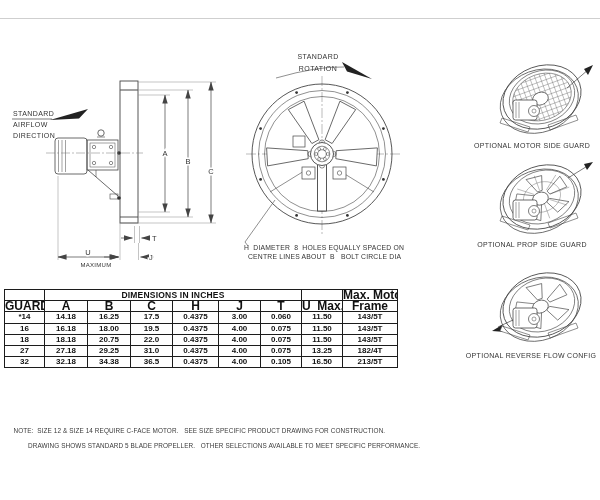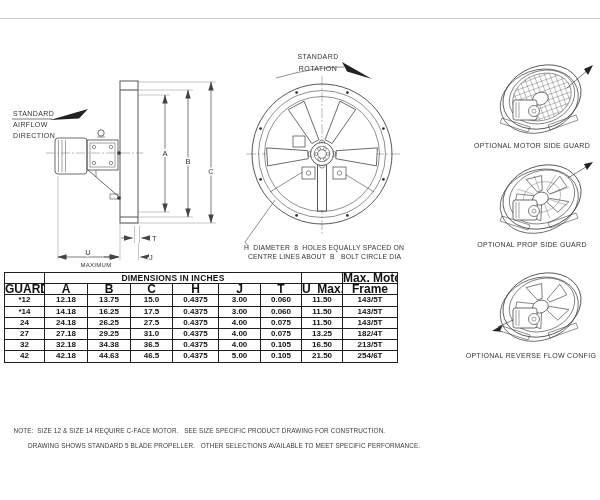--- a/index.html
+++ b/index.html
@@ -4,21 +4,21 @@
 <style>
   html,body{margin:0;padding:0;background:#fff;}
   #sheet{position:relative;width:600px;height:500px;background:#fff;overflow:hidden;
          font-family:"Liberation Sans",sans-serif;color:#111;}
   .abs{position:absolute;}
   svg text{font-family:"Liberation Sans",sans-serif;fill:#333;}
   .cadlbl{font-size:7px;letter-spacing:.4px;}
   .dimlbl{font-size:7.5px;paint-order:stroke;stroke:#fff;stroke-width:3px;fill:#333;}
   .fanlabel{position:absolute;font-size:7px;letter-spacing:.3px;color:#333;
             text-align:center;white-space:pre;}
-  table#dims{position:absolute;left:4px;top:272px;width:393px;border-collapse:collapse;
+  table#dims{position:absolute;left:4px;top:289px;width:393px;border-collapse:collapse;
              table-layout:fixed;background:#fff;}
   table#dims th,table#dims td{border:1px solid #1c1c1c;font-size:8px;font-weight:bold;
              text-align:center;padding:0;height:10.2px;line-height:10px;color:#111;
              overflow:hidden;white-space:pre;}
   table#dims thead th{font-size:12px;}
   table#dims th.title{font-size:8.5px;letter-spacing:.2px;}
   #tablenotes{position:absolute;left:6px;top:419px;font-size:6.4px;line-height:7.6px;
               color:#3a3a3a;letter-spacing:.1px;white-space:pre;}
   #tablenotes .l2{padding-left:22px;display:block;}
   .topline{position:absolute;left:0;top:18px;width:600px;height:1px;background:#cfcfcf;}
@@ -312,84 +312,73 @@
         <th>C</th>
         <th>H</th>
         <th>J</th>
         <th>T</th>
         <th>U  Max.</th>
         <th>Frame</th>
       </tr>
     </thead>
     <tbody>
         <tr>
-          <td>*12</td>
-          <td>12.18</td>
-          <td>13.75</td>
-          <td>15.0</td>
+          <td>*14</td>
+          <td>14.18</td>
+          <td>16.25</td>
+          <td>17.5</td>
           <td>0.4375</td>
           <td>3.00</td>
           <td>0.060</td>
           <td>11.50</td>
           <td>143/5T</td>
         </tr>
         <tr>
-          <td>*14</td>
-          <td>14.18</td>
-          <td>16.25</td>
-          <td>17.5</td>
-          <td>0.4375</td>
-          <td>3.00</td>
-          <td>0.060</td>
-          <td>11.50</td>
-          <td>143/5T</td>
-        </tr>
-        <tr>
-          <td>24</td>
-          <td>24.18</td>
-          <td>26.25</td>
-          <td>27.5</td>
+          <td>16</td>
+          <td>16.18</td>
+          <td>18.00</td>
+          <td>19.5</td>
           <td>0.4375</td>
           <td>4.00</td>
           <td>0.075</td>
           <td>11.50</td>
           <td>143/5T</td>
         </tr>
         <tr>
+          <td>18</td>
+          <td>18.18</td>
+          <td>20.75</td>
+          <td>22.0</td>
+          <td>0.4375</td>
+          <td>4.00</td>
+          <td>0.075</td>
+          <td>11.50</td>
+          <td>143/5T</td>
+        </tr>
+        <tr>
           <td>27</td>
           <td>27.18</td>
           <td>29.25</td>
           <td>31.0</td>
           <td>0.4375</td>
           <td>4.00</td>
           <td>0.075</td>
           <td>13.25</td>
           <td>182/4T</td>
         </tr>
         <tr>
           <td>32</td>
           <td>32.18</td>
           <td>34.38</td>
           <td>36.5</td>
           <td>0.4375</td>
           <td>4.00</td>
           <td>0.105</td>
           <td>16.50</td>
           <td>213/5T</td>
-        </tr>
-        <tr>
-          <td>42</td>
-          <td>42.18</td>
-          <td>44.63</td>
-          <td>46.5</td>
-          <td>0.4375</td>
-          <td>5.00</td>
-          <td>0.105</td>
-          <td>21.50</td>
-          <td>254/6T</td>
         </tr>
       </tbody>
   </table>
 
   <div id="tablenotes">
     <span>NOTE:  SIZE 12 &amp; SIZE 14 REQUIRE C-FACE MOTOR.   SEE SIZE SPECIFIC PRODUCT DRAWING FOR CONSTRUCTION.</span>
     <span class="l2">DRAWING SHOWS STANDARD 5 BLADE PROPELLER.   OTHER SELECTIONS AVAILABLE TO MEET SPECIFIC PERFORMANCE.</span>
   </div>
 </div>
 

